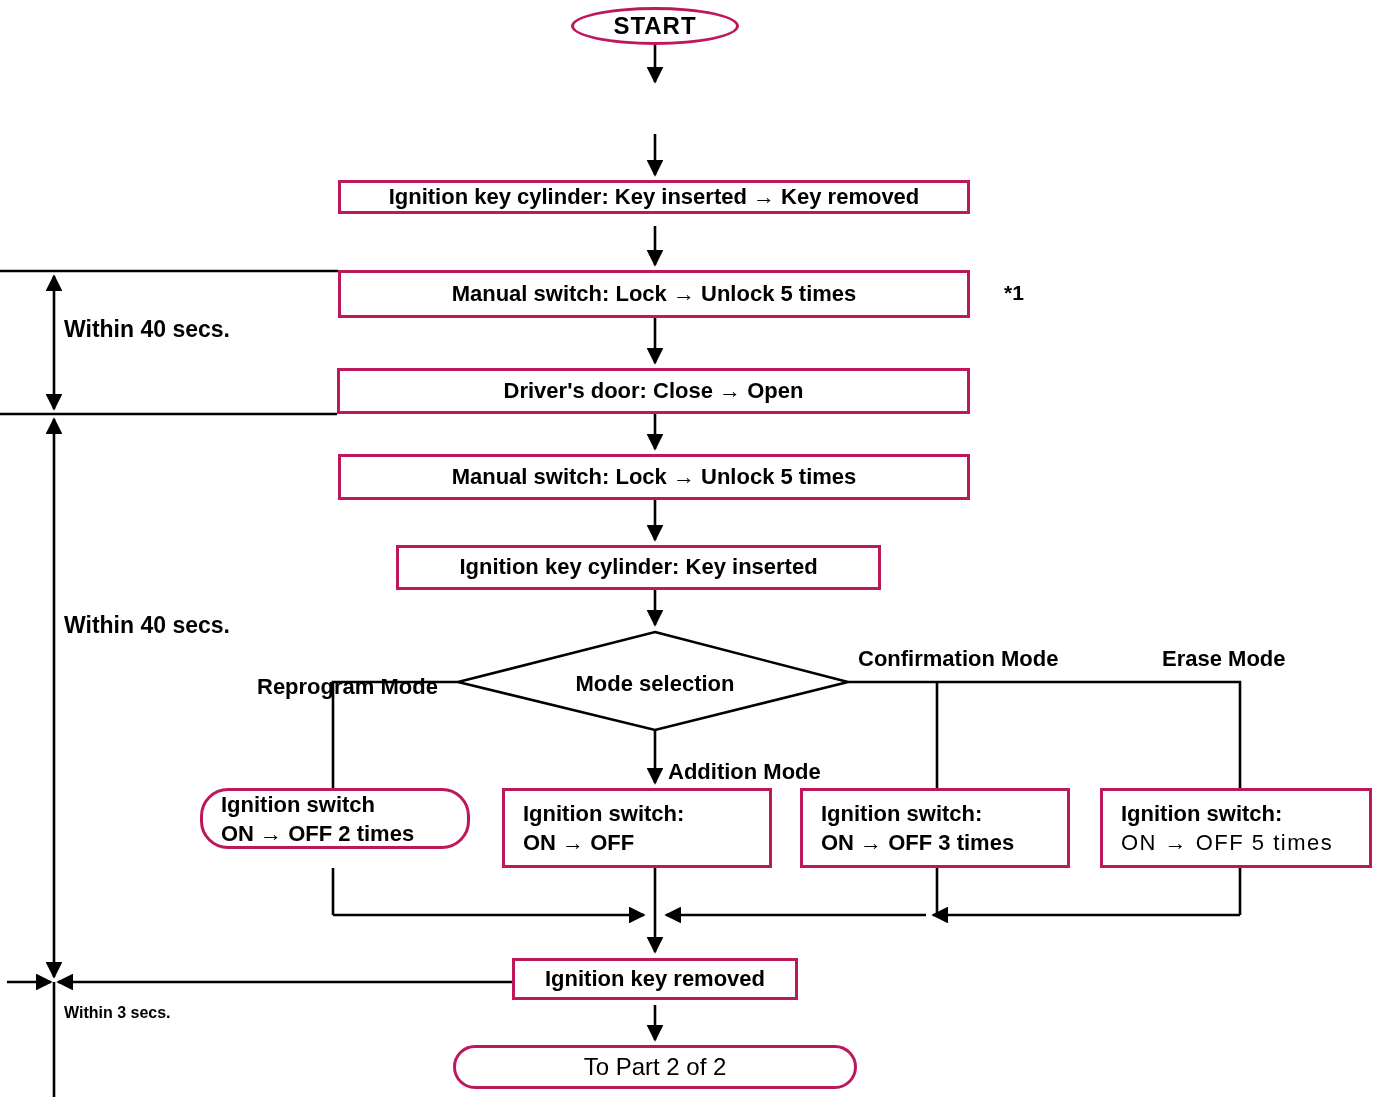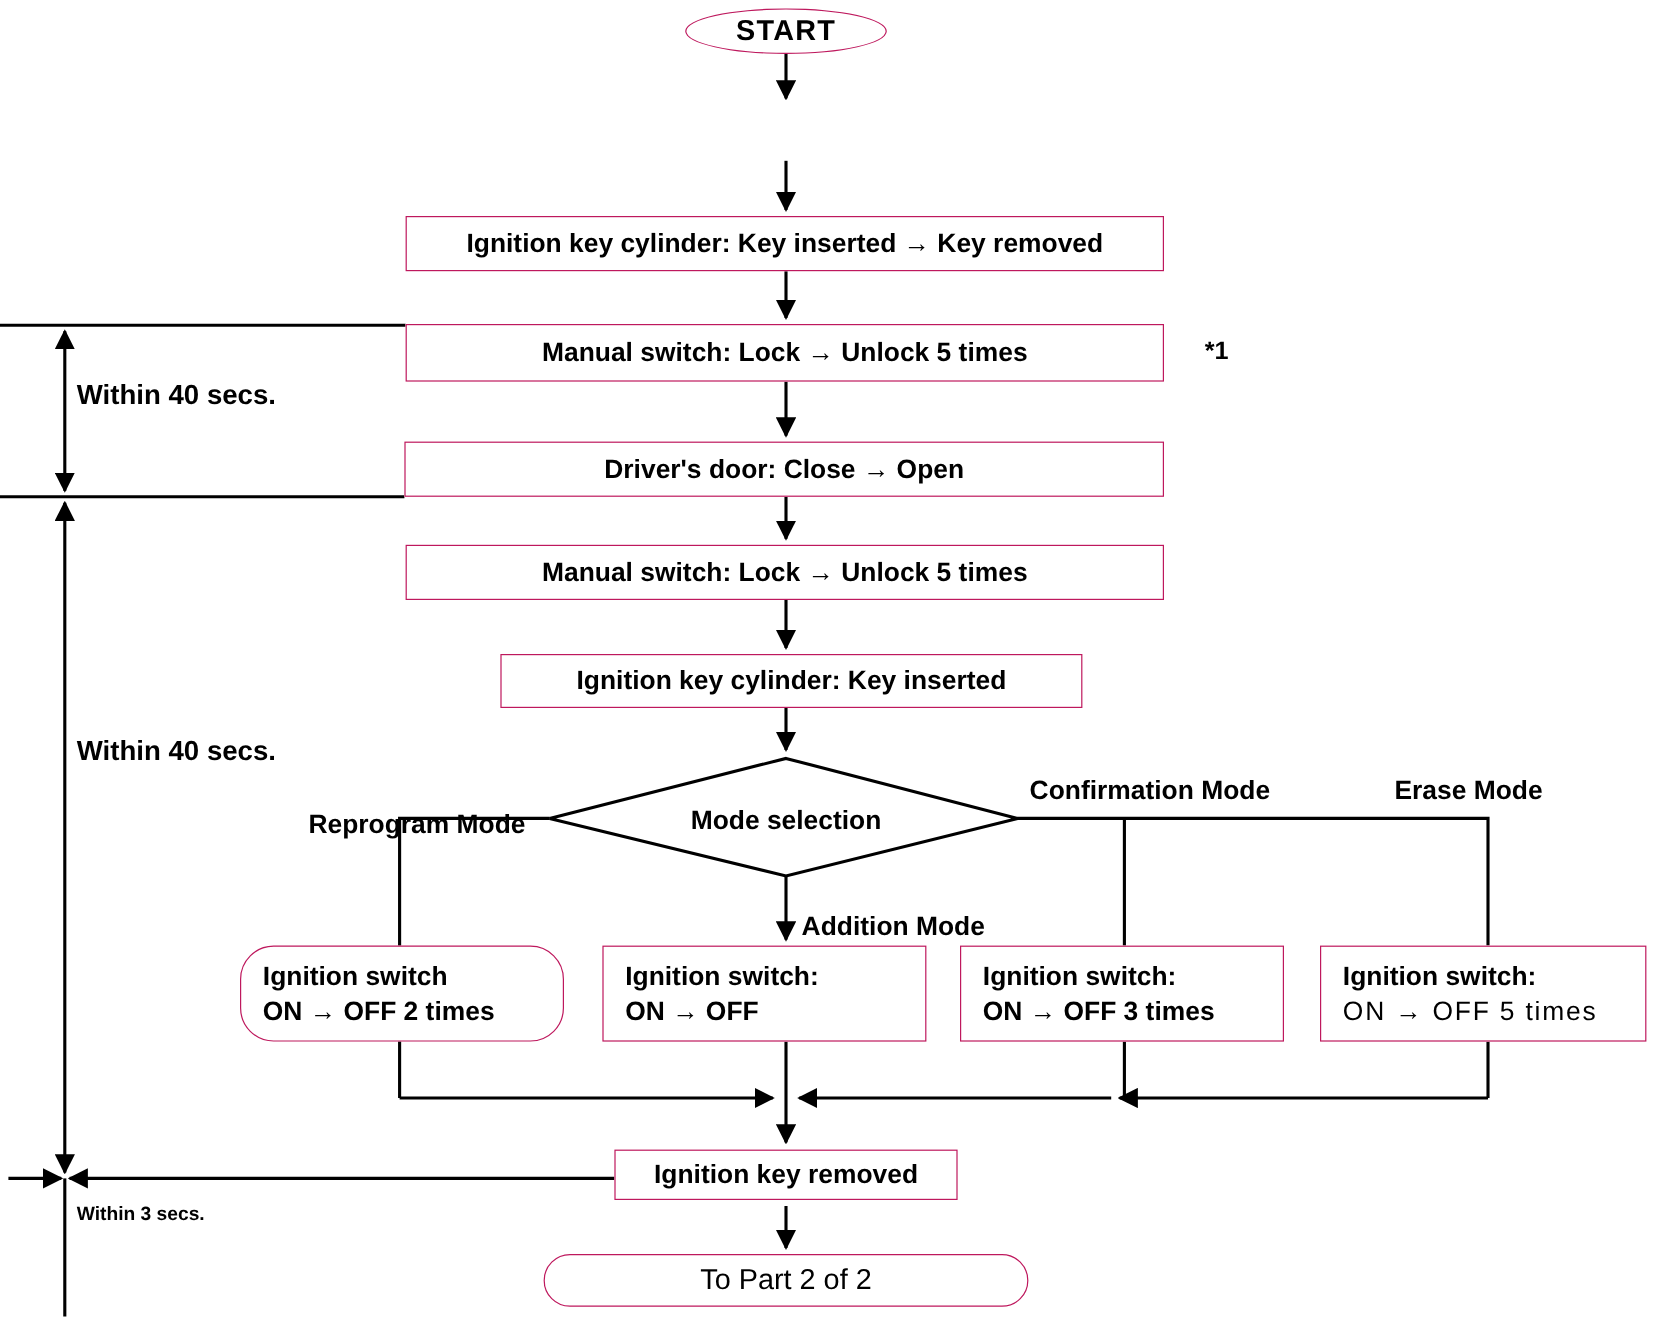--- a/index.html
+++ b/index.html
@@ -7,21 +7,21 @@
     position:relative;
     width:1392px;height:1108px;
     background:#fff;
     font-family:"Liberation Sans","DejaVu Sans",sans-serif;
     color:#000;
     overflow:hidden;
   }
   #wires{position:absolute;left:0;top:0;width:1392px;height:1108px;}
   .node{
     position:absolute;
-    border:1px solid #be185d;
+    border:3px solid #be185d;
     background:#fff;
     display:flex;align-items:center;justify-content:center;
     font-size:22px;font-weight:bold;
     text-align:center;
     box-sizing:border-box;
     line-height:1.2;
   }
   .oval{border-radius:50%;font-size:24px;letter-spacing:1px;}
   .stadium{border-radius:28px;font-weight:normal;font-size:24px;}
   .action{
@@ -91,40 +91,40 @@
         <line x1="54" y1="982" x2="54" y2="1097"></line>
         <line x1="7" y1="982" x2="51" y2="982" marker-end="url(#arr)"></line>
         <line x1="512" y1="982" x2="58" y2="982" marker-end="url(#arr)"></line>
       </g>
     </g>
   </svg>
 
   <div class="node oval" style="left:571px;top:7px;width:168px;height:38px;">START</div>
 
 
-  <div class="node" style="left:338px;top:180px;width:632px;height:46px;">Ignition key cylinder: Key inserted → Key removed</div>
+  <div class="node" style="left:338px;top:180px;width:632px;height:34px;">Ignition key cylinder: Key inserted → Key removed</div>
 
   <div class="node" style="left:338px;top:270px;width:632px;height:48px;">Manual switch: Lock → Unlock 5 times</div>
 
   <div class="flabel note" style="left:1004px;top:281px;">*1</div>
 
   <div class="node" style="left:337px;top:368px;width:633px;height:46px;">Driver's door: Close → Open</div>
 
   <div class="node" style="left:338px;top:454px;width:632px;height:46px;">Manual switch: Lock → Unlock 5 times</div>
 
-  <div class="node" style="left:417px;top:545px;width:485px;height:45px;text-align:right;">Ignition key cylinder: Key inserted</div>
+  <div class="node" style="left:396px;top:545px;width:485px;height:45px;text-align:right;">Ignition key cylinder: Key inserted</div>
 
   <div class="flabel" style="left:530px;top:671px;width:250px;text-align:center;">Mode selection</div>
 
   <div class="flabel" style="left:257px;top:646px;margin-top:28px;">Reprogram Mode</div>
   <div class="flabel" style="left:668px;top:759px;">Addition Mode</div>
   <div class="flabel" style="left:858px;top:646px;">Confirmation Mode</div>
   <div class="flabel" style="left:1162px;top:646px;">Erase Mode</div>
 
-  <div class="node action" style="left:200px;top:788px;width:270px;height:80px;border-radius:28px;">
+  <div class="node action" style="left:200px;top:788px;width:270px;height:61px;border-radius:28px;">
     <span>Ignition switch</span>
     <span>ON → OFF 2 times</span>
   </div>
 
   <div class="node action" style="left:502px;top:788px;width:270px;height:80px;">
     <span>Ignition switch:</span>
     <span>ON → OFF</span>
   </div>
 
   <div class="node action" style="left:800px;top:788px;width:270px;height:80px;">

